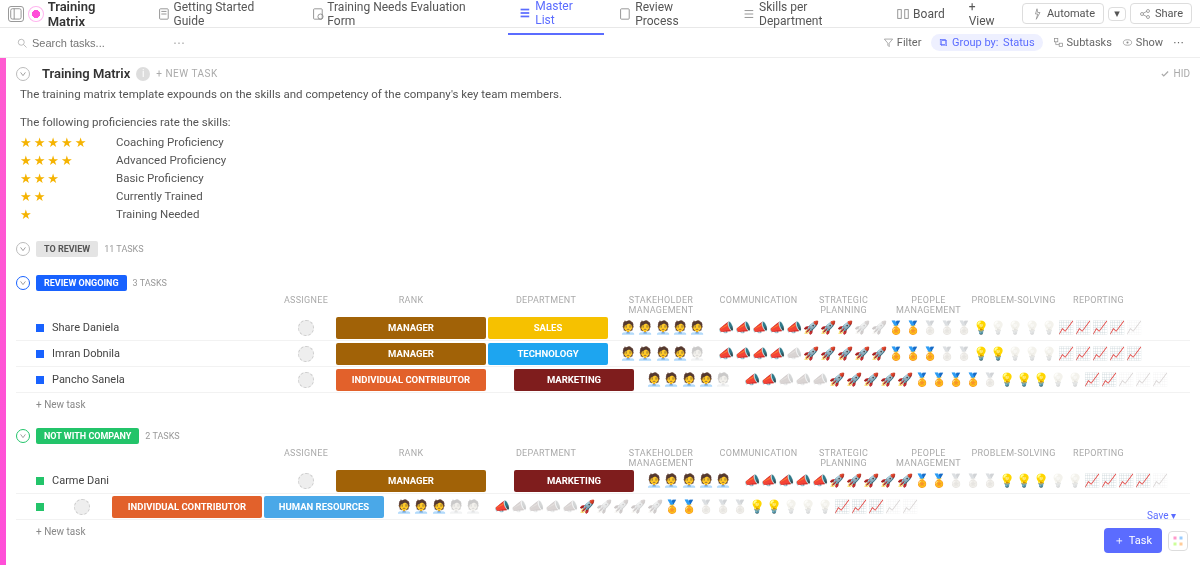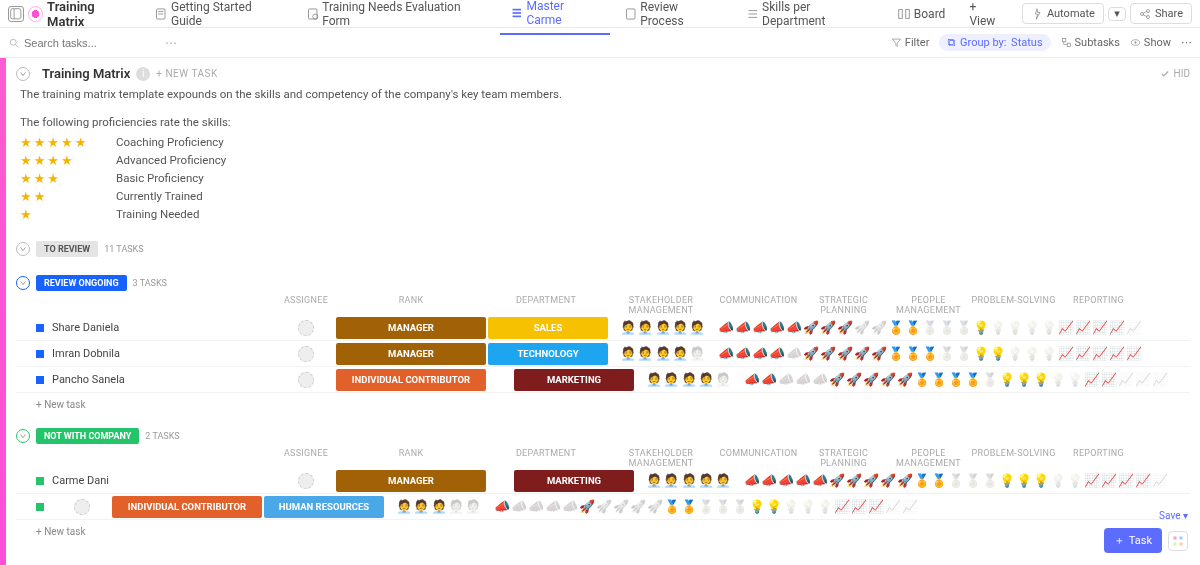--- a/index.html
+++ b/index.html
@@ -7,21 +7,21 @@
   .topbar { display: flex; align-items: center; height: 28px; border-bottom: 1px solid #e8e8e8; padding: 0 8px; gap: 4px; }
   .sq-icon { width: 16px; height: 16px; border: 1px solid #999; border-radius: 3px; display:flex; align-items:center; justify-content:center; }
   .logo { width: 16px; height: 16px; border-radius: 50%; background: radial-gradient(circle at 50% 50%, #ff4fd8 40%, #fff 42%); border:1px solid #ffb6ef;}
   .title { font-weight: 600; font-size: 13px; margin-right: 8px; }
   .tab { display:flex; align-items:center; gap:3px; padding: 0 10px; height:42px; color:#555; cursor:pointer; font-size:12px; }
   .tab.active { color:#5b6cff; border-bottom:2px solid #5b6cff; }
   .tab .ic { width:14px; height:14px; }
   .spacer { flex: 1; }
   .btn-light { display:flex; align-items:center; gap:4px; padding:3px 8px; border:1px solid #ddd; border-radius:4px; color:#555; cursor:pointer; font-size:11px;}
   .chev { width:14px; height:14px; display:flex; align-items:center; justify-content:center;}
-  .toolbar { display:flex; align-items:center; height:30px; border-bottom:1px solid #eee; padding:0 8px; gap:21px; }
+  .toolbar { display:flex; align-items:center; height:30px; border-bottom:1px solid #eee; padding:0 16px; gap:21px; }
   .search { display:flex; align-items:center; gap:4px; color:#999; font-size:11px;}
   .search input { border:none; outline:none; font-size:11px; width:120px;}
   .tool-right { margin-left:auto; display:flex; align-items:center; gap:10px; font-size:11px; color:#666;}
   .pill { background:#eef0ff; color:#5b6cff; padding:2px 8px; border-radius:10px; }
   .main { display:flex; height: calc(565px - 58px); }
   .pinkbar { width:6px; background: linear-gradient(#ff5bd1,#ff4fd8); }
   .content { flex:1; overflow:auto; padding: 8px 10px 40px 10px; }
   .section-head { display:flex; align-items:center; gap:6px; margin-bottom:6px;}
   .section-title { font-weight:600; font-size:13px;}
   .info { width:14px;height:14px;border-radius:50%;background:#ddd;color:#fff;display:flex;align-items:center;justify-content:center;font-size:10px;}
@@ -62,21 +62,21 @@
   .rank.manager{background:#a16207;}
   .rank.indiv{background:#e2612b;}
   .dept { width:120px; height:22px; display:flex; align-items:center; justify-content:center; color:#fff; font-size:9.5px; font-weight:700; border-radius:2px; margin-left:2px;}
   .dept.sales{background:#f6c100;}
   .dept.tech{background:#1da5f0;}
   .dept.mkt{background:#7f1d1d;margin-left:28px;}
   .dept.hr{background:#4aa8e8;}
   .skill-cell{display:flex; align-items:center; justify-content:center; gap:1px; font-size:13px;}
   .dim{opacity:.28; filter:grayscale(90%);}
   .add-task{font-size:10px; color:#888; padding:6px 0 0 20px;}
-  .float-save { position:fixed; right:12px; bottom:44px; font-size:10px; color:#5b6cff; cursor:pointer;}
+  .float-save { position:fixed; right:24px; bottom:44px; font-size:10px; color:#5b6cff; cursor:pointer;}
   .float-task { position:fixed; right:12px; bottom:12px; display:flex; gap:6px; align-items:center;}
   .btn-task { background:#5b6cff; color:#fff; padding:5px 10px; border-radius:4px; font-size:11px; display:flex; gap:4px; align-items:center;}
   .grid-btn{width:20px;height:20px;border:1px solid #ddd;border-radius:4px;display:flex;align-items:center;justify-content:center;}
   svg{display:block;}
 </style>
 </head>
 <body>
 
 <div class="topbar">
   <div class="sq-icon">
@@ -102,21 +102,21 @@
         <circle cx="11" cy="11" r="3" fill="none" stroke="#888"></circle>
       </svg>
     <span>Training Needs Evaluation Form</span>
   </div>
   <div class="tab active">
     <svg class="ic" viewBox="0 0 16 16">
         <line x1="3" y1="4" x2="13" y2="4" stroke="#5b6cff" stroke-width="2"></line>
         <line x1="3" y1="8" x2="13" y2="8" stroke="#5b6cff" stroke-width="2"></line>
         <line x1="3" y1="12" x2="13" y2="12" stroke="#5b6cff" stroke-width="2"></line>
       </svg>
-    <span>Master Carme</span>
+    <span>Master List</span>
   </div>
   <div class="tab">
     <svg class="ic" viewBox="0 0 16 16">
         <rect x="3" y="2" width="10" height="12" rx="1" fill="none" stroke="#888"></rect>
       </svg>
     <span>Review Process</span>
   </div>
   <div class="tab">
     <svg class="ic" viewBox="0 0 16 16">
         <line x1="3" y1="4" x2="13" y2="4" stroke="#888"></line>

